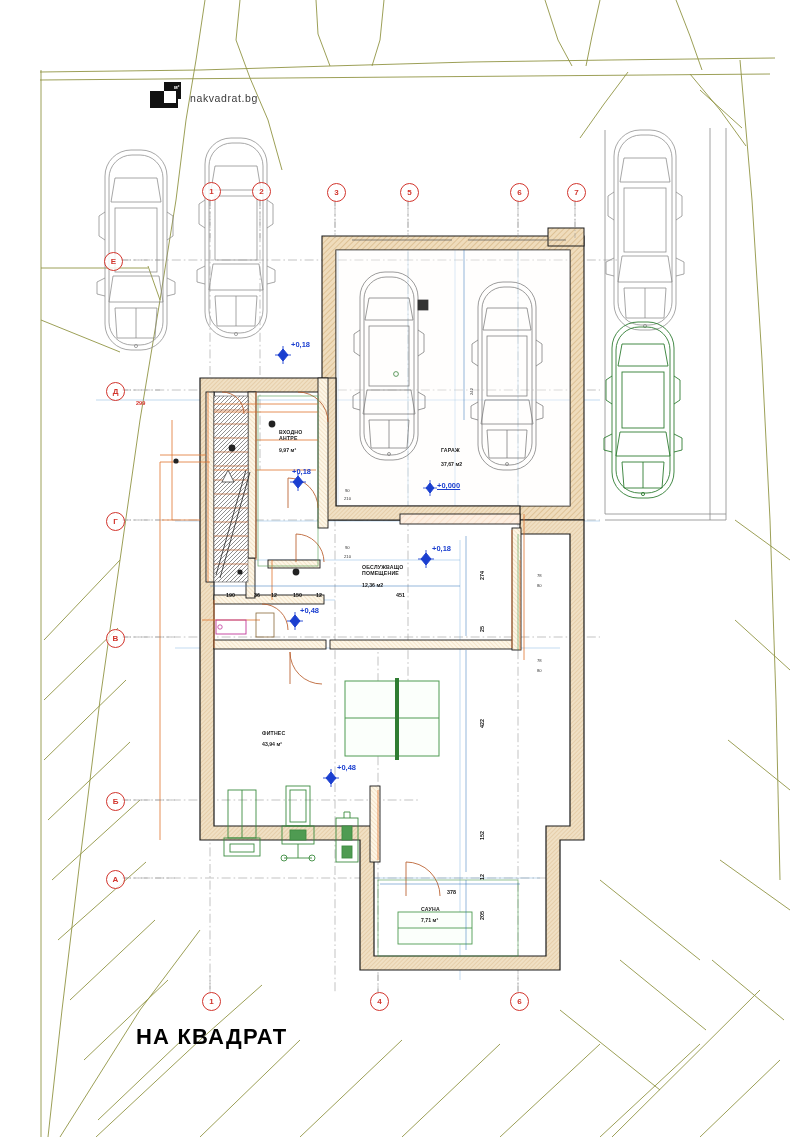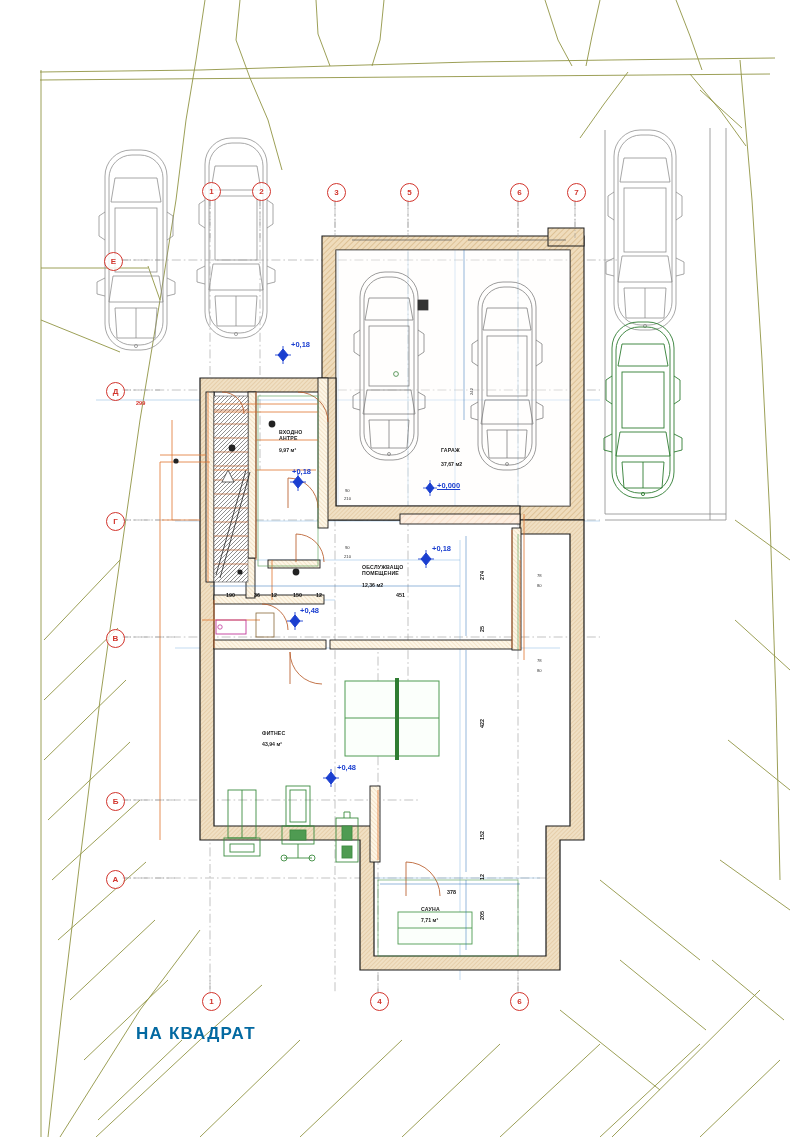--- a/index.html
+++ b/index.html
@@ -35,22 +35,22 @@
   #logo{position:absolute;left:150px;top:82px;width:130px;height:34px;}
   #logo .sq{position:absolute;background:#111;}
   #logo .s1{left:0;top:9px;width:17px;height:17px;}
   #logo .s2{left:14px;top:0px;width:17px;height:17px;}
   #logo .s3{left:14px;top:14px;width:14px;height:12px;}
   #logo .white{position:absolute;left:14px;top:9px;width:12px;height:12px;background:#fff;}
   #logo .tick{position:absolute;left:24px;top:2px;color:#fff;font-size:5px;font-weight:bold;}
   #logo .logotext{position:absolute;left:40px;top:10px;font-size:10.5px;color:#3a3a3a;letter-spacing:.6px;}
 
   
-  #watermark{position:absolute;left:136px;top:1024px;font-size:17px;font-weight:bold;
-    color:#0369a1;letter-spacing:1.2px;}
+  #watermark{position:absolute;left:136px;top:1024px;font-size:22px;font-weight:bold;
+    color:#000000;letter-spacing:1.2px;}
 </style>
 </head>
 <body>
 
 <div id="stage">
 
   <svg width="800" height="1137" viewBox="0 0 800 1137">
     <defs>
 
       <pattern id="hatchWall" width="4" height="4" patternTransform="rotate(45)" patternUnits="userSpaceOnUse">
@@ -470,20 +470,28 @@
       <line x1="122" y1="637" x2="175" y2="637"></line>
       <line x1="122" y1="800" x2="175" y2="800"></line>
       <line x1="122" y1="878" x2="175" y2="878"></line>
       <line x1="122" y1="260" x2="160" y2="260"></line>
       <line x1="210" y1="975" x2="210" y2="992"></line>
       <line x1="378" y1="975" x2="378" y2="992"></line>
       <line x1="518" y1="975" x2="518" y2="992"></line>
     </g>
   </svg>
 
+  <div id="logo">
+    <div class="sq s1"></div>
+    <div class="sq s2"></div>
+    <div class="sq s3"></div>
+    <div class="white"></div>
+    <div class="tick">м²</div>
+    <div class="logotext">nakvadrat.bg</div>
+  </div>
 
   <div class="lbl room-name" style="left:279px;top:430px;">ВХОДНО
 АНТРЕ</div>
   <div class="lbl room-area" style="left:279px;top:448px;">9,97 м²</div>
 
   <div class="lbl room-name" style="left:441px;top:448px;">ГАРАЖ</div>
   <div class="lbl room-area" style="left:441px;top:462px;">37,67 м2</div>
 
   <div class="lbl room-name" style="left:362px;top:565px;">ОБСЛУЖВАЩО
 ПОМЕЩЕНИЕ</div>

